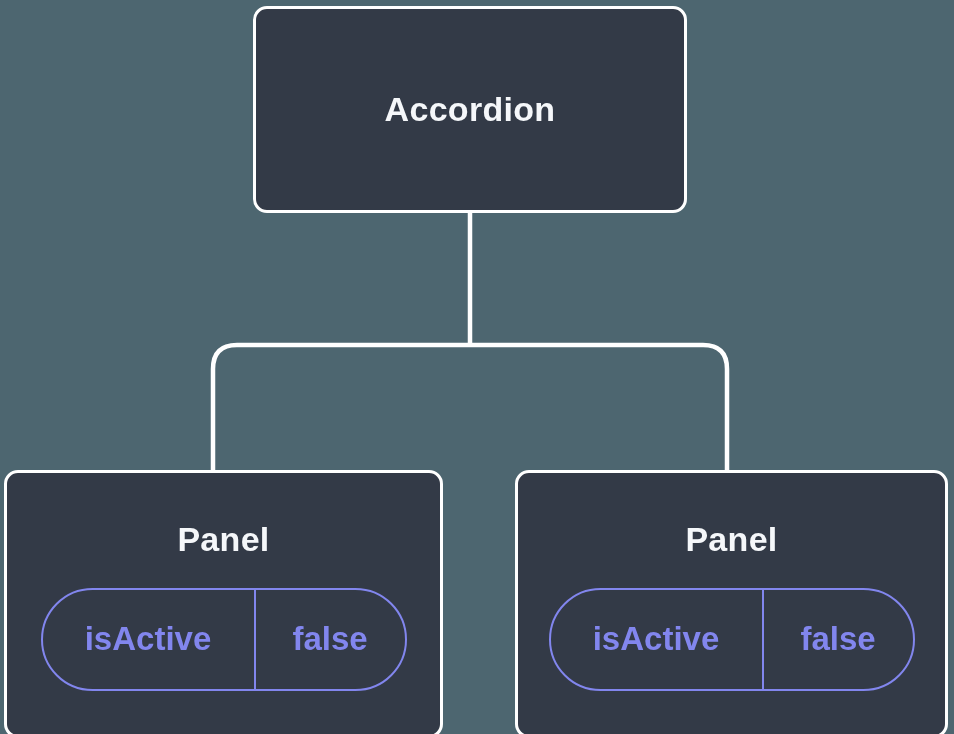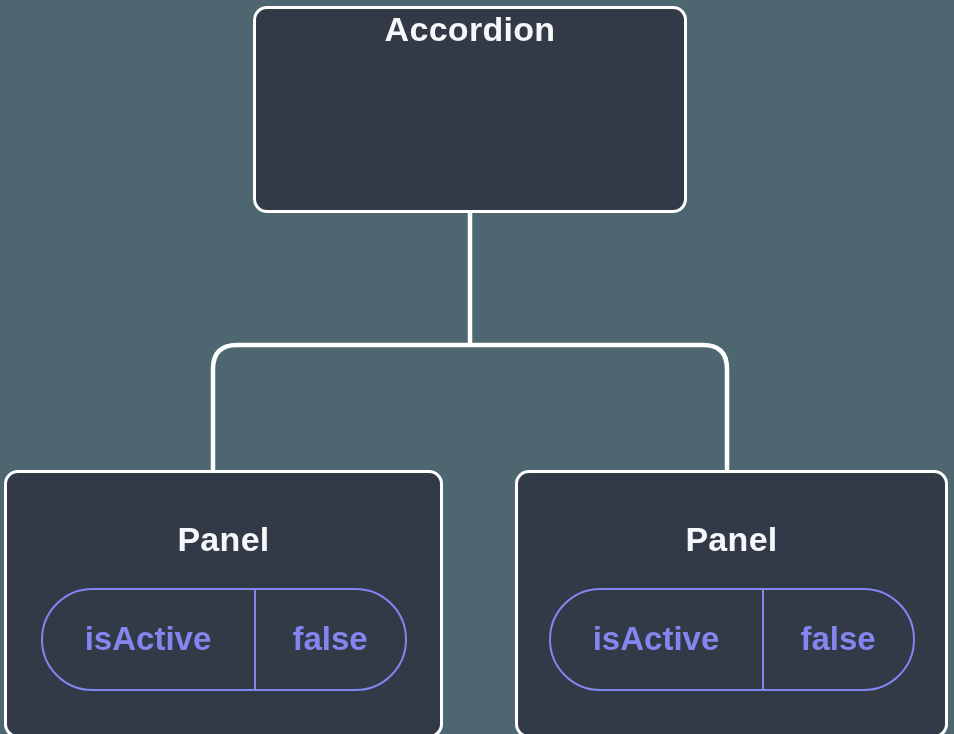--- a/index.html
+++ b/index.html
@@ -31,20 +31,21 @@
     z-index: 2;
     display: flex;
     flex-direction: column;
     align-items: center;
   }
   .node-root {
     left: 253px;
     top: 6px;
     width: 434px;
     height: 207px;
+    justify-content: center;
   }
   .node-label {
     color: var(--label-text, #f5f7fa);
     font-size: 34px;
     font-weight: 600;
     letter-spacing: 0.3px;
     line-height: 1.2;
   }
   .node-panel {
     top: 470px;

